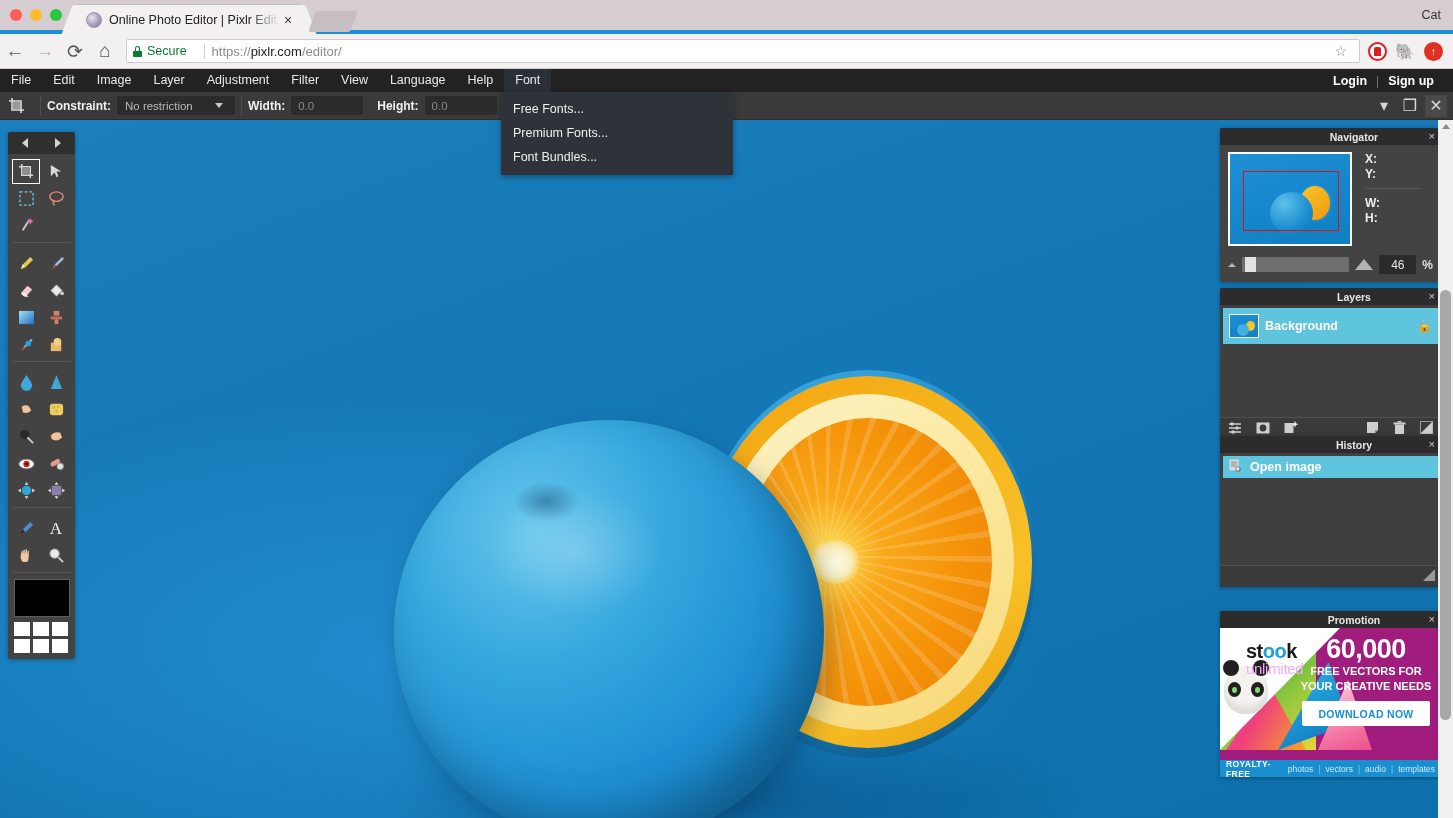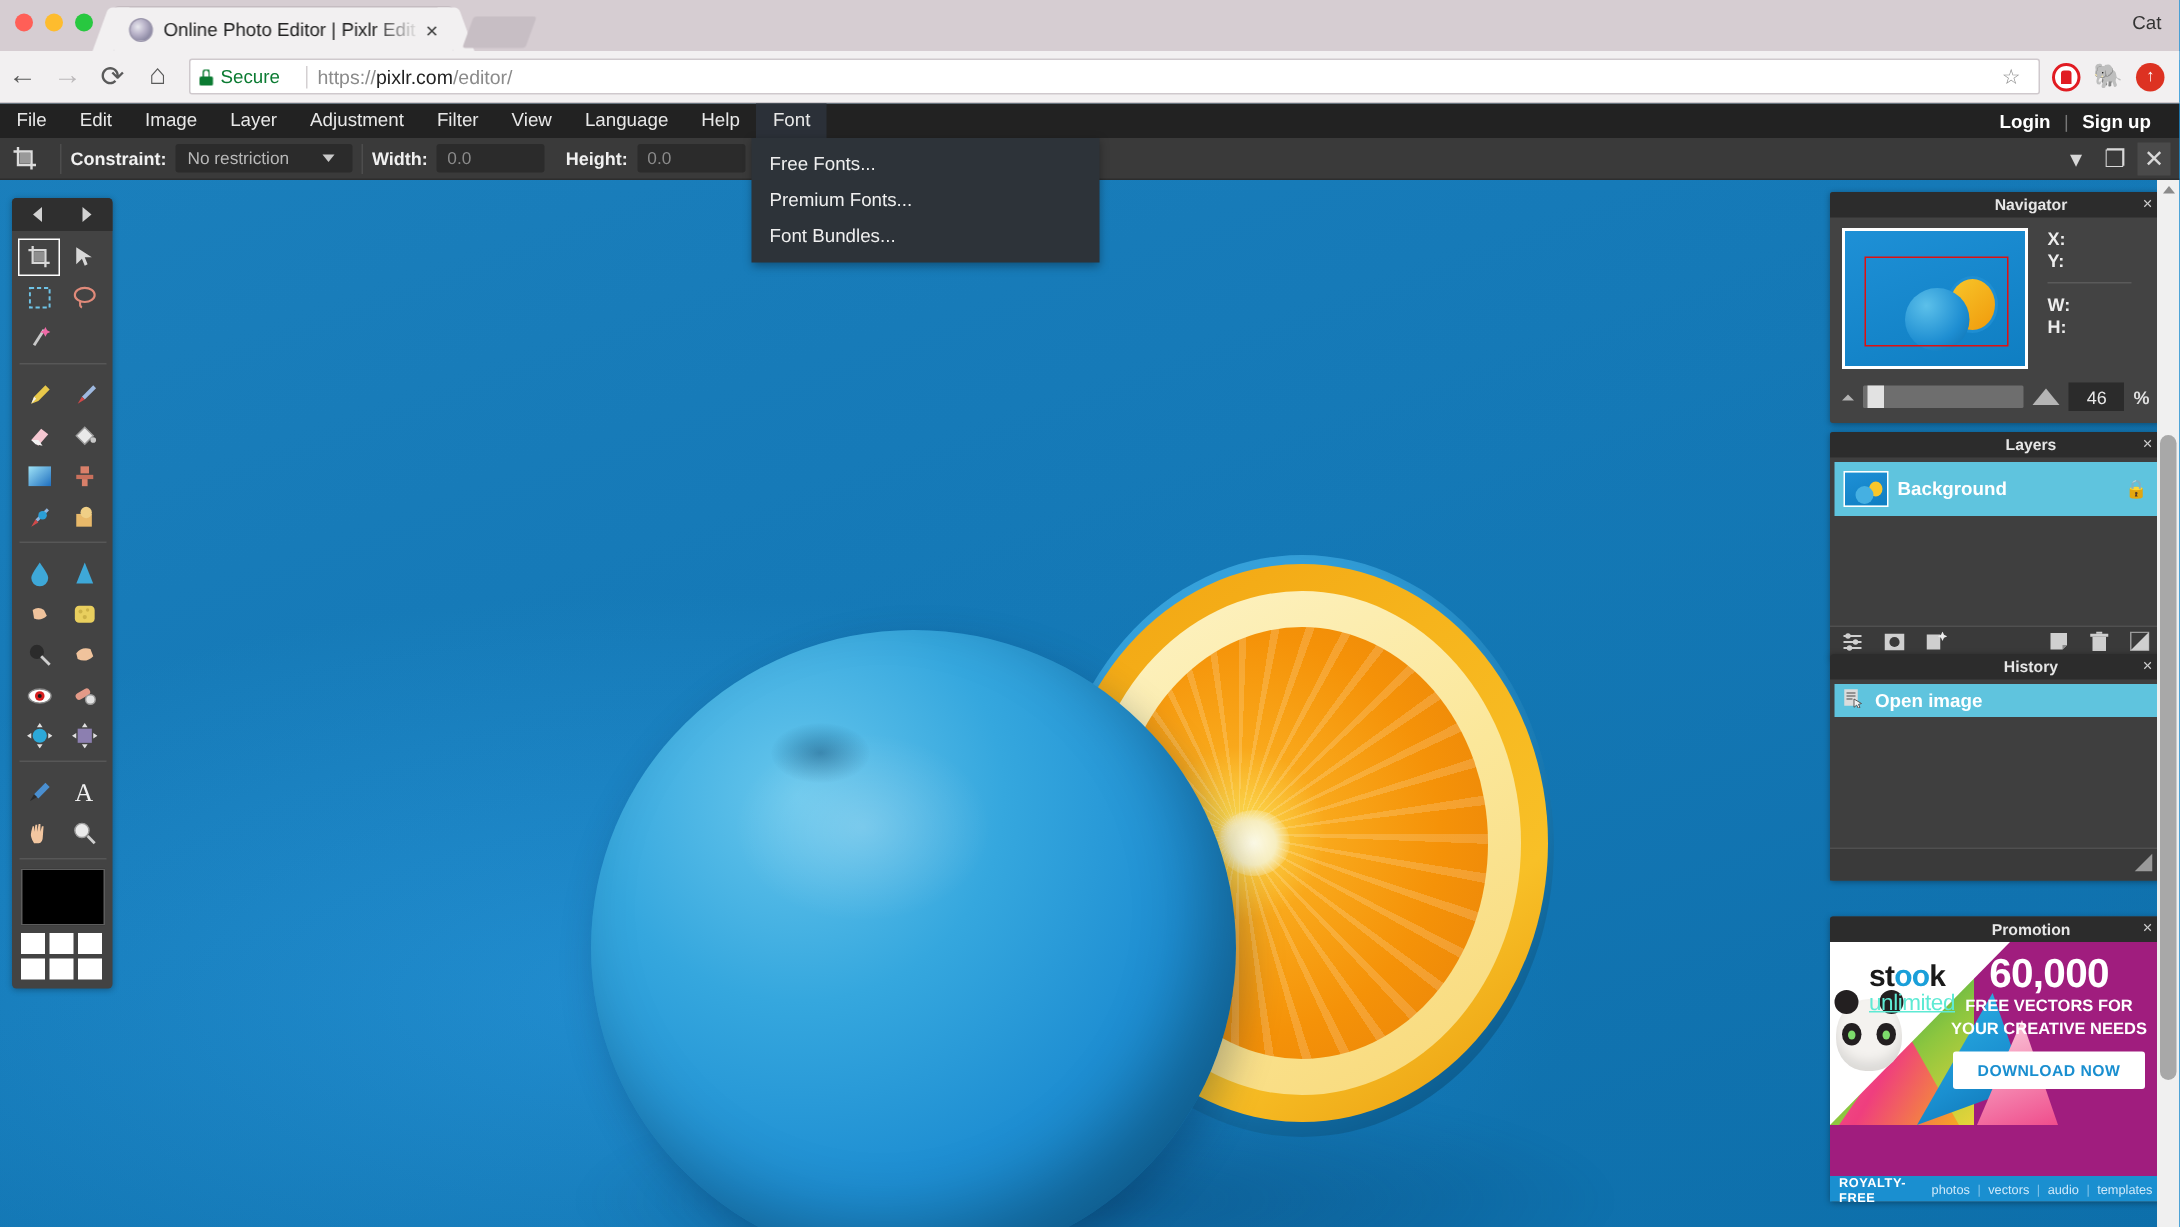--- a/index.html
+++ b/index.html
@@ -6,21 +6,21 @@
   html, body { width: 1453px; height: 818px; overflow: hidden; }
   body {
     font-family: "Liberation Sans", sans-serif;
     background: #1b8fd4;
     position: relative;
     -webkit-font-smoothing: antialiased;
   }
 
   
   .browser-titlebar {
-    position: absolute; top: 0; left: 0; width: 1453px; height: 40px;
+    position: absolute; top: 0; left: 0; width: 1453px; height: 30px;
     background: #d6cdd2;
   }
   .traffic-lights {
     position: absolute; left: 10px; top: 9px; display: flex; gap: 8px;
   }
   .tl { width: 12px; height: 12px; border-radius: 50%; }
   .tl.red { background: #ff5f57; }
   .tl.yellow { background: #febc2e; }
   .tl.green { background: #28c840; }
 
@@ -349,21 +349,21 @@
   .history-row.selected { background: #5fc4de; }
   .history-icon { font-size: 12px; color: #e9e9e9; margin-right: 8px; }
   .history-name { font-size: 12.5px; color: #fff; font-weight: bold; }
   .history-foot {
     height: 22px; background: #3a3a3a; border-top: 1px solid #505050;
     display: flex; align-items: center; justify-content: flex-end; padding-right: 6px;
   }
   .resize-grip { font-size: 12px; color: #9a9a9a; cursor: nwse-resize; }
 
   #panel-promo { top: 611px; }
-  .promo-body { height: 156px; position: relative; overflow: hidden; background: #a01d7e; }
+  .promo-body { height: 132px; position: relative; overflow: hidden; background: #a01d7e; }
   .promo-left {
     position: absolute; left: 0; top: 0; width: 96px; height: 122px;
     background:
       linear-gradient(140deg, #2b8f3e 0%, #3ba84e 30%, #8cc63f 60%, #e8d43a 100%);
   }
   .promo-wedge {
     position: absolute; left: 0; top: 0; width: 120px; height: 122px;
     background: #fff; clip-path: polygon(0 0, 100% 0, 0 100%);
   }
   .promo-tri1 {
@@ -398,21 +398,21 @@
   }
   .panda-eye.l { left: 4px; }
   .panda-eye.r { right: 4px; }
   .panda-eye i { width: 5px; height: 6px; border-radius: 50%; background: #7ddc6b; display: block; }
   .promo-logo { position: absolute; left: 26px; top: 14px; z-index: 4; }
   .logo-line1 {
     font-size: 20px; font-weight: bold; color: #1a1a1a; letter-spacing: -0.5px;
     line-height: 19px;
   }
   .logo-line1 i { color: #1a9fd9; font-style: normal; }
-  .logo-line2 { font-size: 15px; color: #5eead4; line-height: 15px; letter-spacing: -0.3px; text-decoration: underline; }
+  .logo-line2 { font-size: 15px; color: #f0abfc; line-height: 15px; letter-spacing: -0.3px; }
   .promo-right { position: absolute; right: 0; top: 0; width: 150px; height: 122px; padding-top: 7px; text-align: center; }
   .promo-60k {
     font-size: 27px; font-weight: bold; color: #fff; letter-spacing: -0.5px; line-height: 28px;
   }
   .promo-sub {
     font-size: 11px; font-weight: bold; color: #fff; line-height: 13px; margin-top: 2px;
   }
   .promo-btn {
     margin: 8px auto 0 auto; width: 128px; height: 25px; background: #fff;
     border-radius: 2px; display: flex; align-items: center; justify-content: center;

